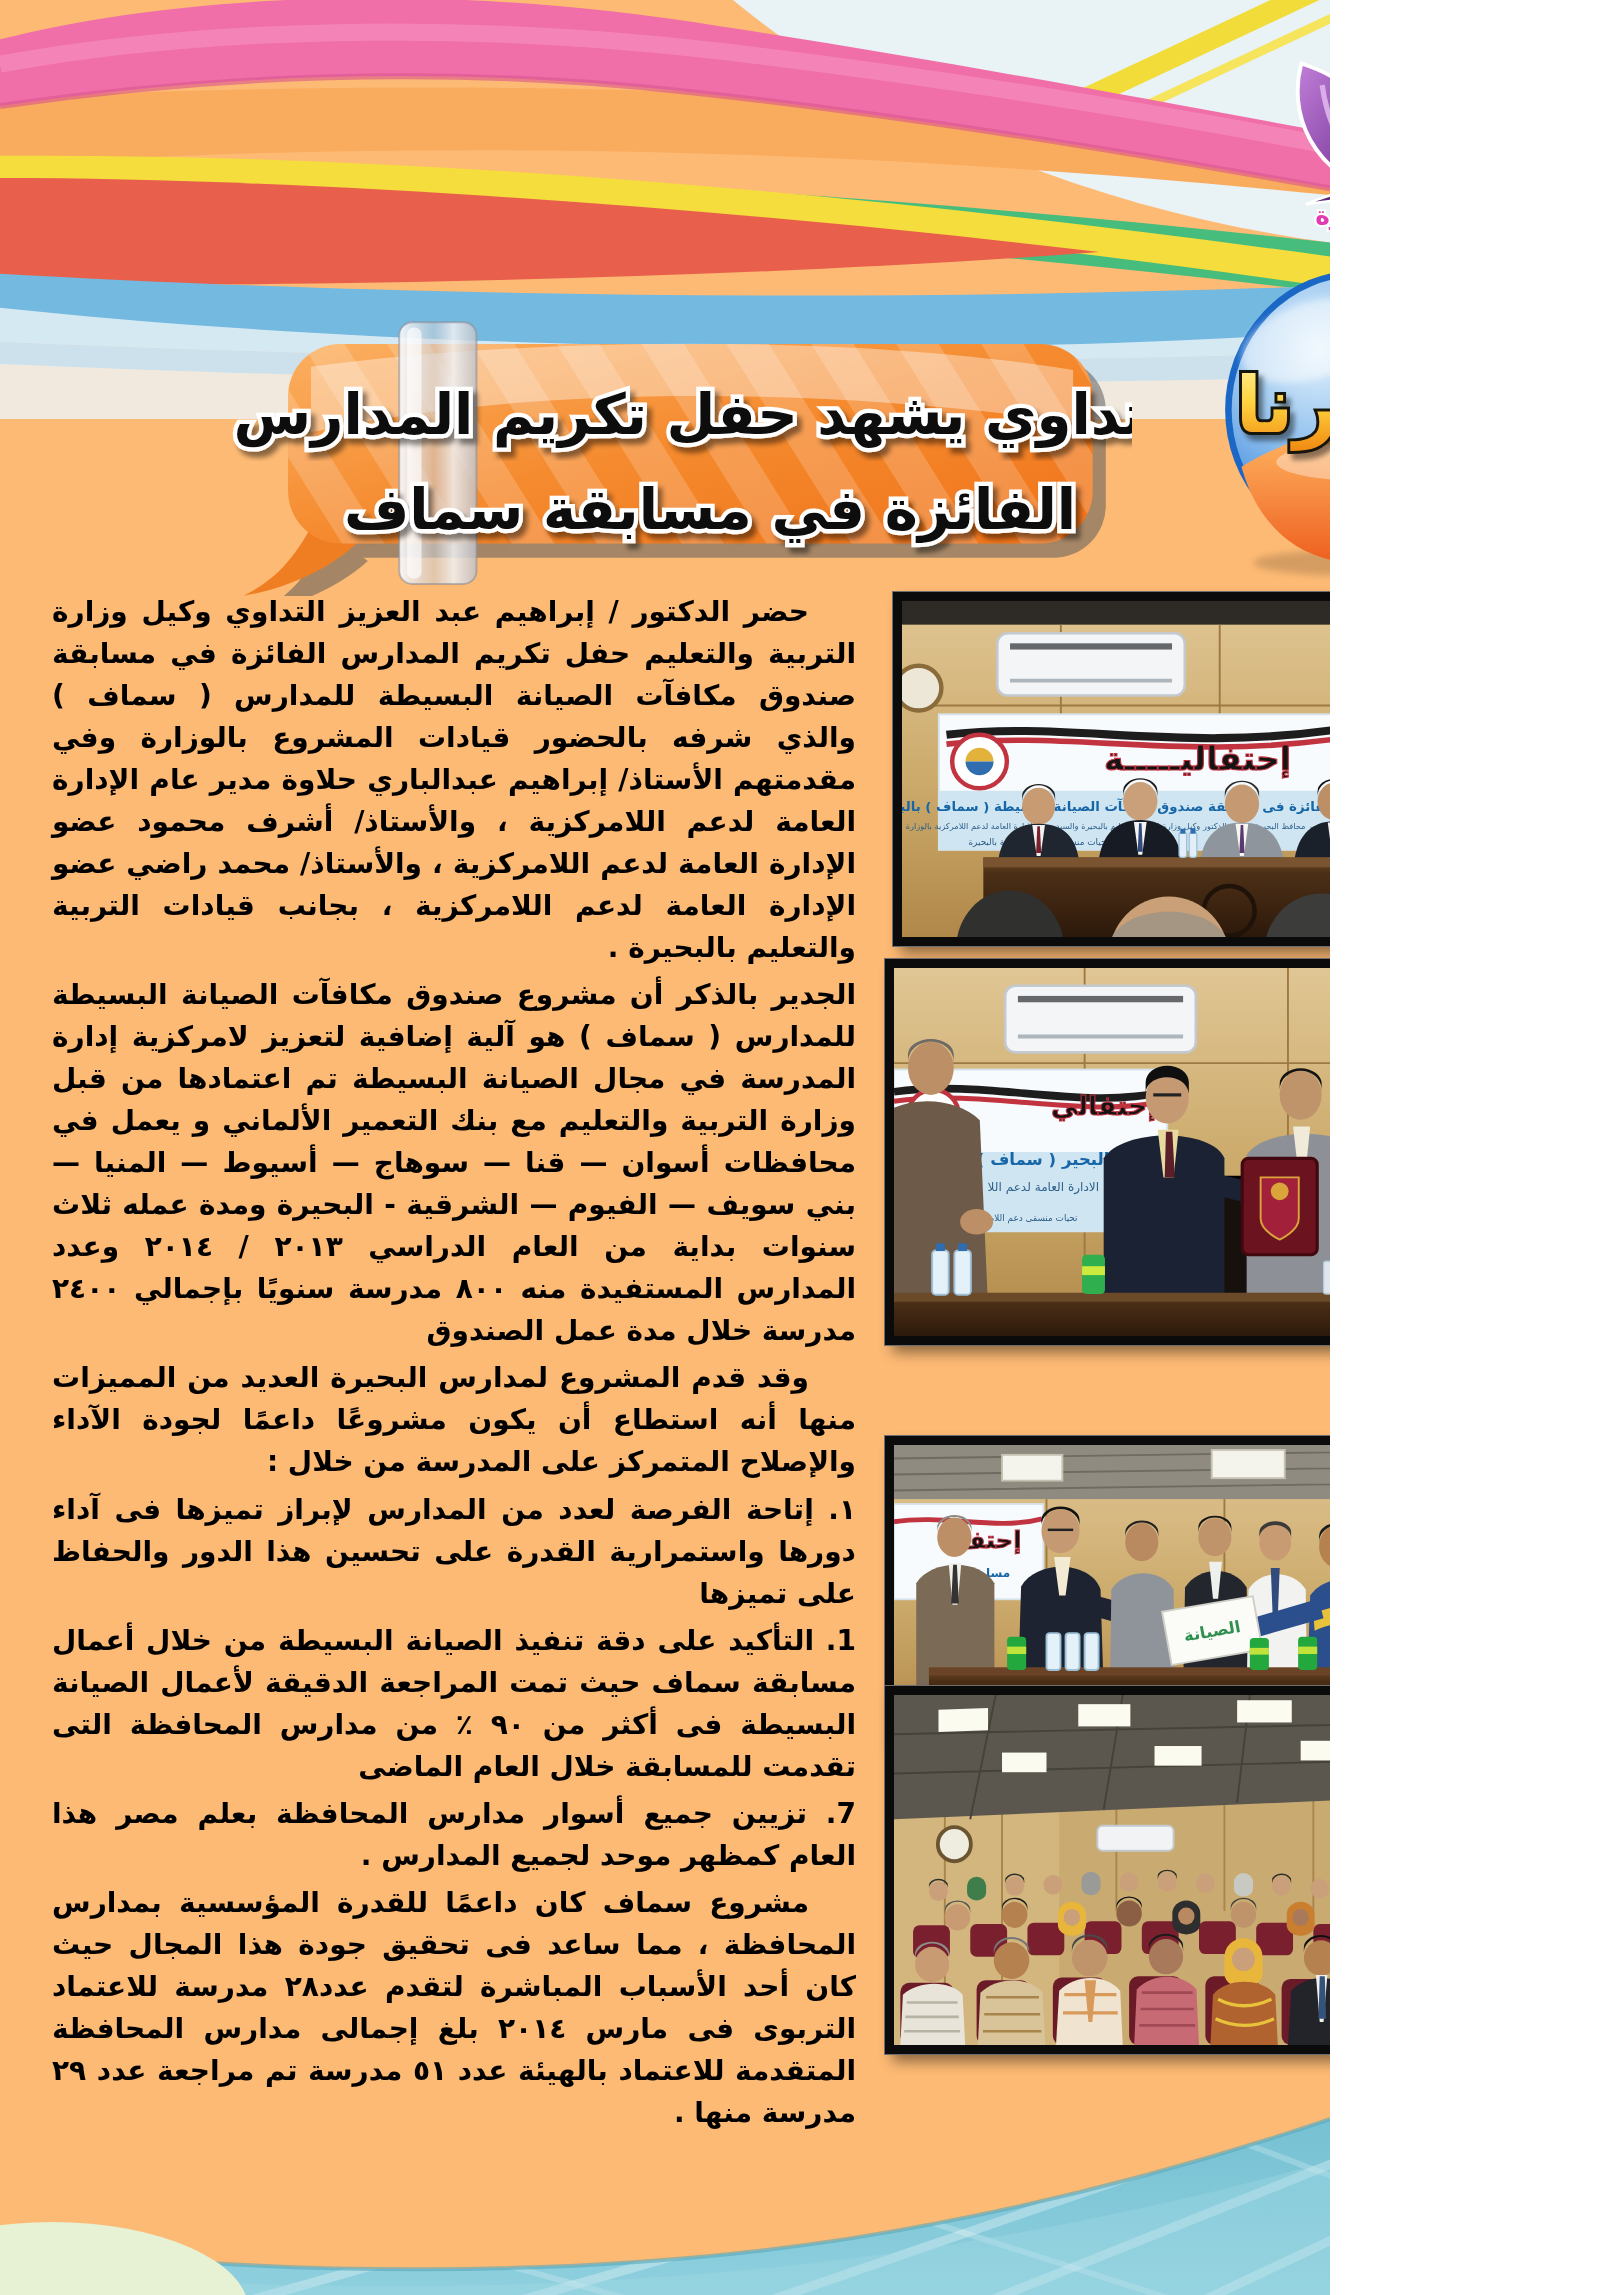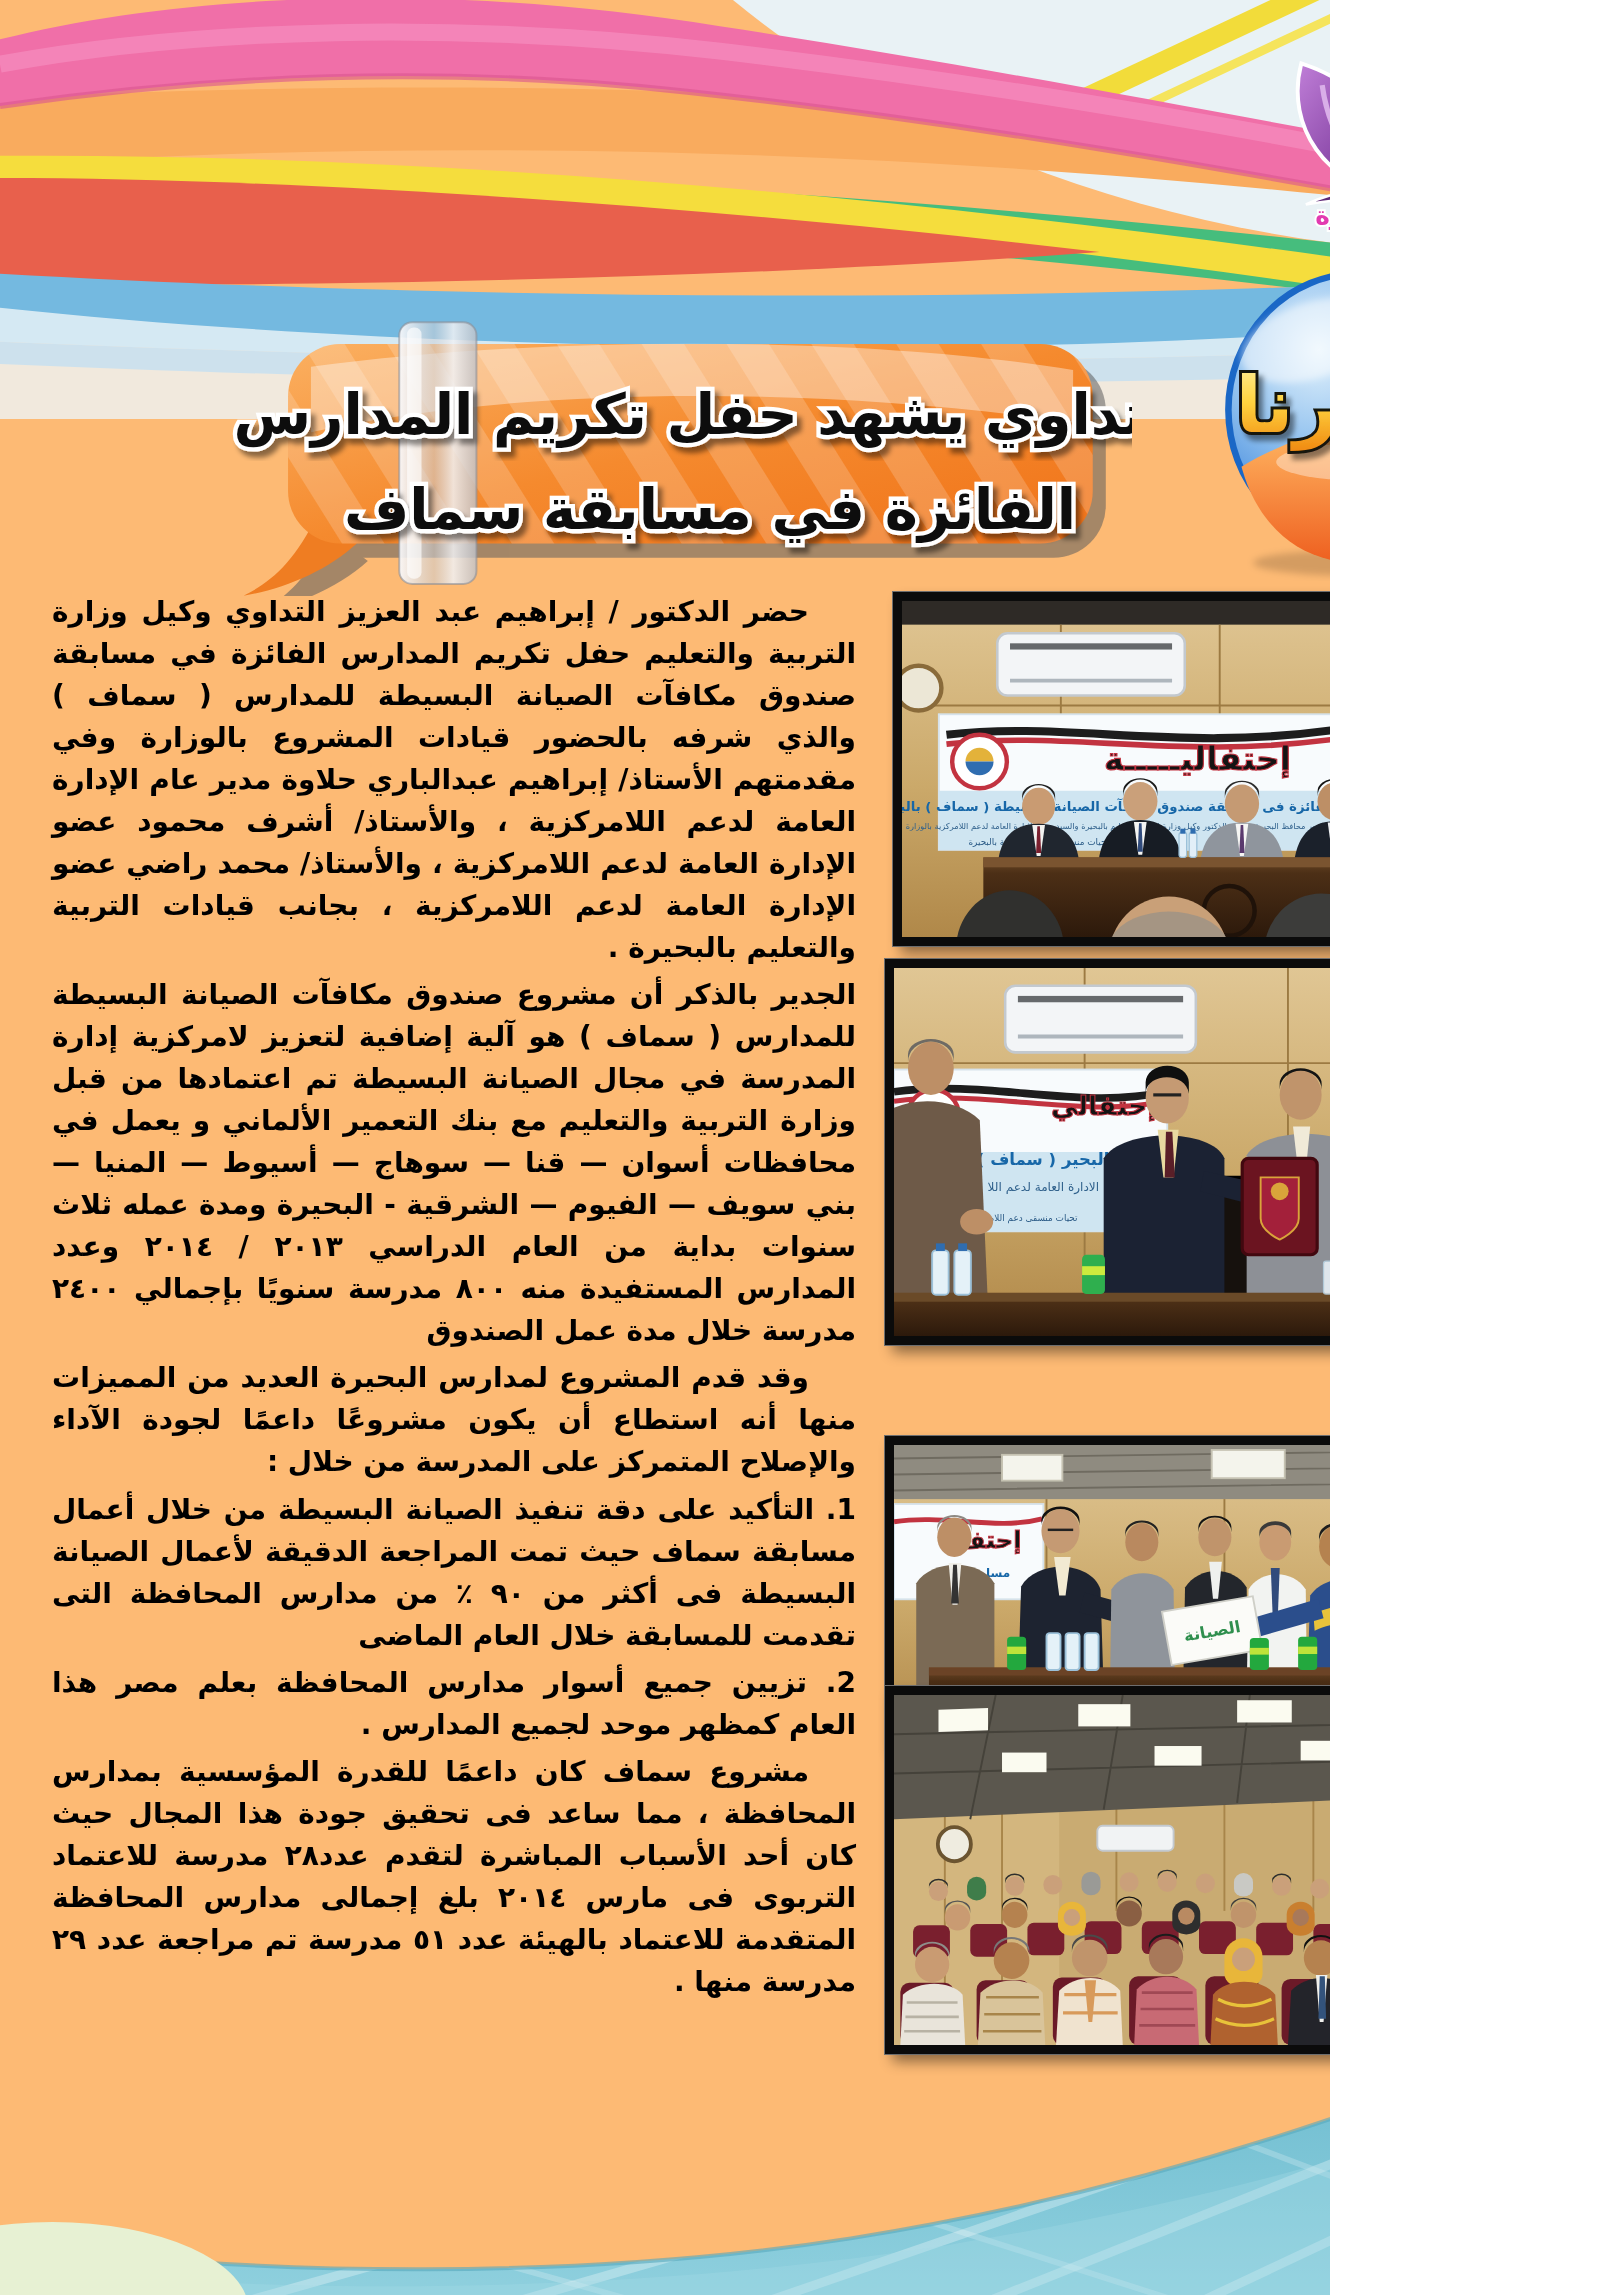--- a/index.html
+++ b/index.html
@@ -167,22 +167,23 @@
       <ellipse cx="220" cy="298" rx="125" ry="28" fill="rgba(255,255,255,.38)"></ellipse>
       <ellipse cx="150" cy="112" rx="112" ry="58" fill="rgba(255,255,255,.5)" transform="rotate(-18 150 112)" filter="url(#soft)"></ellipse>
       <text x="220" y="252" text-anchor="middle" font-size="118" font-weight="bold" filter="url(#ds)" fill="url(#goldTxt)" stroke="#17120c" stroke-width="9" paint-order="stroke">أخبارنا</text>
     </svg>
   </div>
 
   <div class="article z2">
     <p class="ind">حضر الدكتور / إبراهيم عبد العزيز التداوي وكيل وزارة التربية والتعليم حفل تكريم المدارس الفائزة في مسابقة صندوق مكافآت الصيانة البسيطة للمدارس ( سماف ) والذي شرفه بالحضور قيادات المشروع بالوزارة وفي مقدمتهم الأستاذ/ إبراهيم عبدالباري حلاوة مدير عام الإدارة العامة لدعم اللامركزية ، والأستاذ/ أشرف محمود عضو الإدارة العامة لدعم اللامركزية ، والأستاذ/ محمد راضي عضو الإدارة العامة لدعم اللامركزية ، بجانب قيادات التربية والتعليم بالبحيرة .</p>
     <p>الجدير بالذكر أن مشروع صندوق مكافآت الصيانة البسيطة للمدارس ( سماف ) هو آلية إضافية لتعزيز لامركزية إدارة المدرسة في مجال الصيانة البسيطة تم اعتمادها من قبل وزارة التربية والتعليم مع بنك التعمير الألماني و يعمل في محافظات أسوان — قنا — سوهاج — أسيوط — المنيا — بني سويف — الفيوم — الشرقية - البحيرة ومدة عمله ثلاث سنوات بداية من العام الدراسي ٢٠١٣ / ٢٠١٤ وعدد المدارس المستفيدة منه ٨٠٠ مدرسة سنويًا بإجمالي ٢٤٠٠ مدرسة خلال مدة عمل الصندوق</p>
     <p class="ind">وقد قدم المشروع لمدارس البحيرة العديد من المميزات منها أنه استطاع أن يكون مشروعًا داعمًا لجودة الآداء والإصلاح المتمركز على المدرسة من خلال :</p>
+    <p>١. إتاحة الفرصة لعدد من المدارس لإبراز تميزها فى آداء دورها واستمرارية القدرة على تحسين هذا الدور والحفاظ على تميزها</p>
     <p>1. التأكيد على دقة تنفيذ الصيانة البسيطة من خلال أعمال مسابقة سماف حيث تمت المراجعة الدقيقة لأعمال الصيانة البسيطة فى أكثر من ٩٠ ٪ من مدارس المحافظة التى تقدمت للمسابقة خلال العام الماضى</p>
-    <p>2. تزيين جميع أسوار مدارس المحافظة بعلم مصر هذا العام كمظهر موحد لجميع المدارس .</p>
+    <p>7. تزيين جميع أسوار مدارس المحافظة بعلم مصر هذا العام كمظهر موحد لجميع المدارس .</p>
     <p class="ind">مشروع سماف كان داعمًا للقدرة المؤسسية بمدارس المحافظة ، مما ساعد فى تحقيق جودة هذا المجال حيث كان أحد الأسباب المباشرة لتقدم عدد٢٨ مدرسة للاعتماد التربوى فى مارس ٢٠١٤ بلغ إجمالى مدارس المحافظة المتقدمة للاعتماد بالهيئة عدد ٥١ مدرسة تم مراجعة عدد ٢٩ مدرسة منها .</p>
 
   </div>
 
   <figure class="photo z2" id="photo1" style="margin:8px">
     <svg viewBox="0 0 960 540" preserveAspectRatio="none">
       <rect width="960" height="540" fill="url(#wood)"></rect>
       <rect width="960" height="38" fill="#2e2a26"></rect>
       <g stroke="#9c7a42" stroke-width="3">
         <line x1="250" y1="38" x2="250" y2="540"></line>

